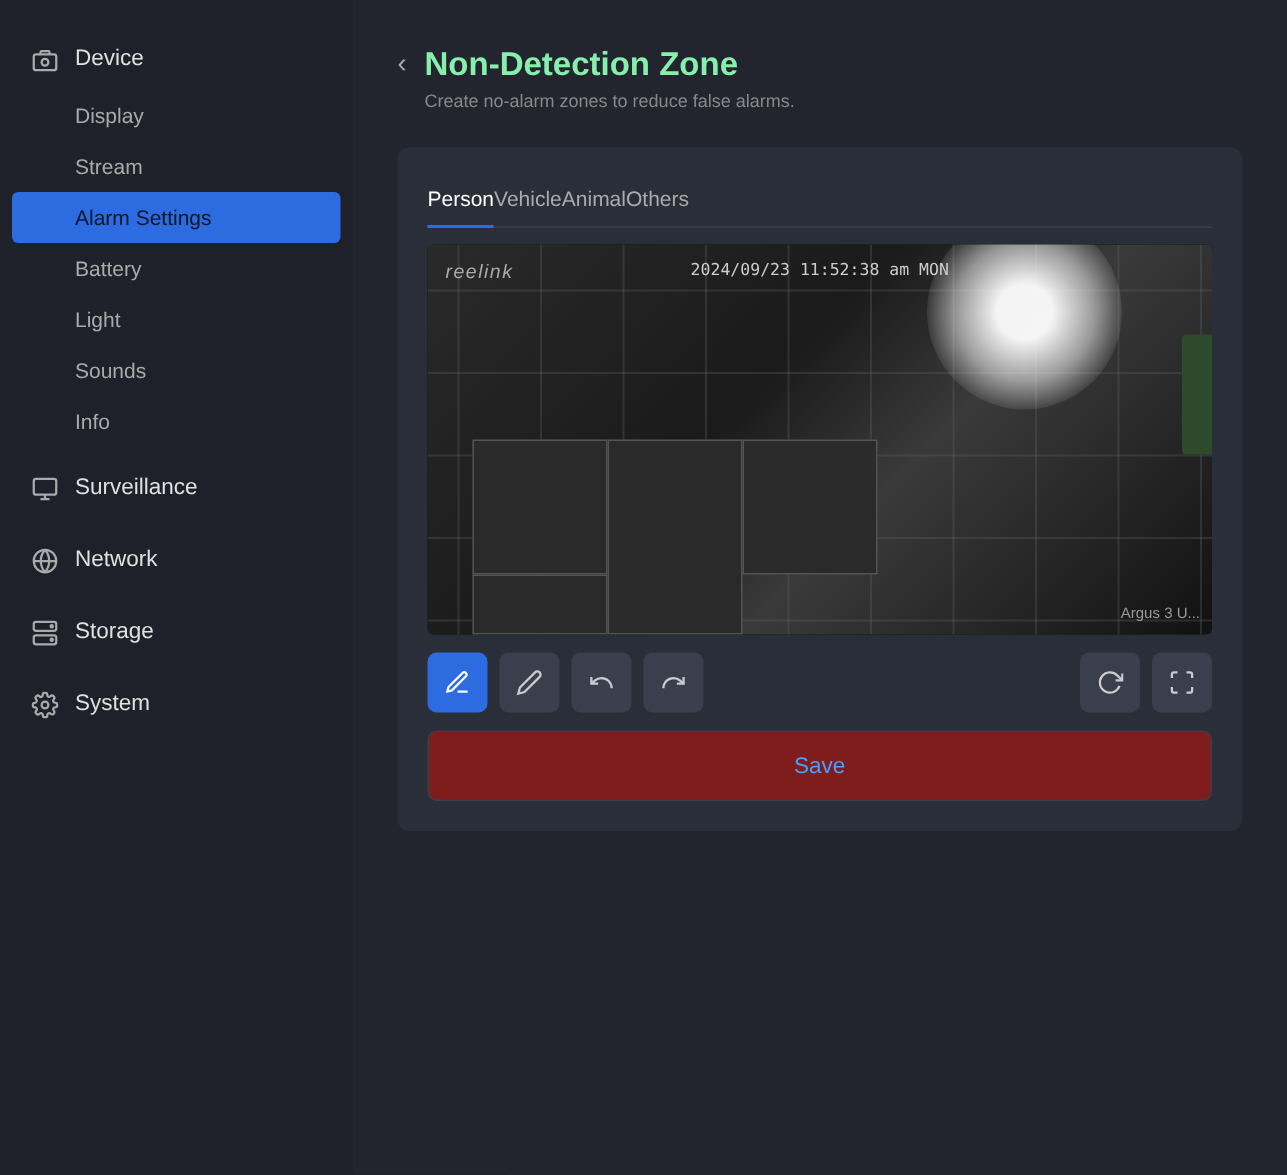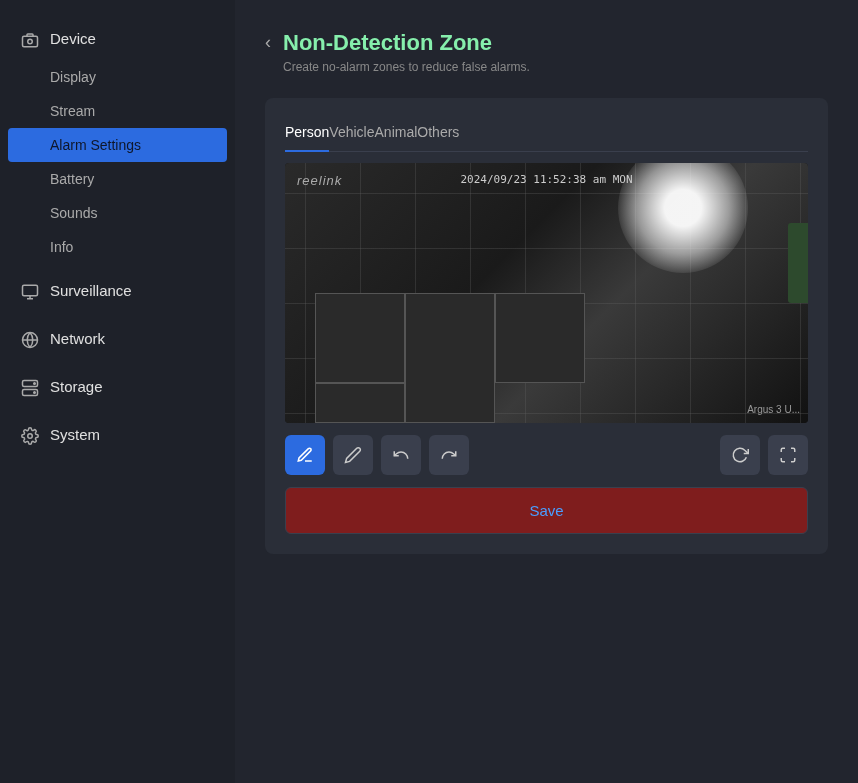--- a/index.html
+++ b/index.html
@@ -271,20 +271,21 @@
             <circle cx="12" cy="14" r="3"></circle>
           <path d="M8 7V5a1 1 0 011-1h6a1 1 0 011 1v2"></path>
         </svg>
       </span>
       <span>Device</span>
     </div>
     <div class="sidebar-sub-item">Display</div>
     <div class="sidebar-sub-item">Stream</div>
     <div class="sidebar-sub-item active">Alarm Settings</div>
     <div class="sidebar-sub-item">Battery</div>
+    <div class="sidebar-sub-item">Light</div>
     <div class="sidebar-sub-item">Sounds</div>
     <div class="sidebar-sub-item">Info</div>
   </div>
 
   <div class="sidebar-section">
     <div class="sidebar-section-header">
       <span class="icon">
         <svg width="18" height="18" viewBox="0 0 24 24" fill="none" stroke="#aaa" stroke-width="2">
           <rect x="2" y="3" width="20" height="14" rx="2"></rect>
           <path d="M8 21h8M12 17v4"></path>

